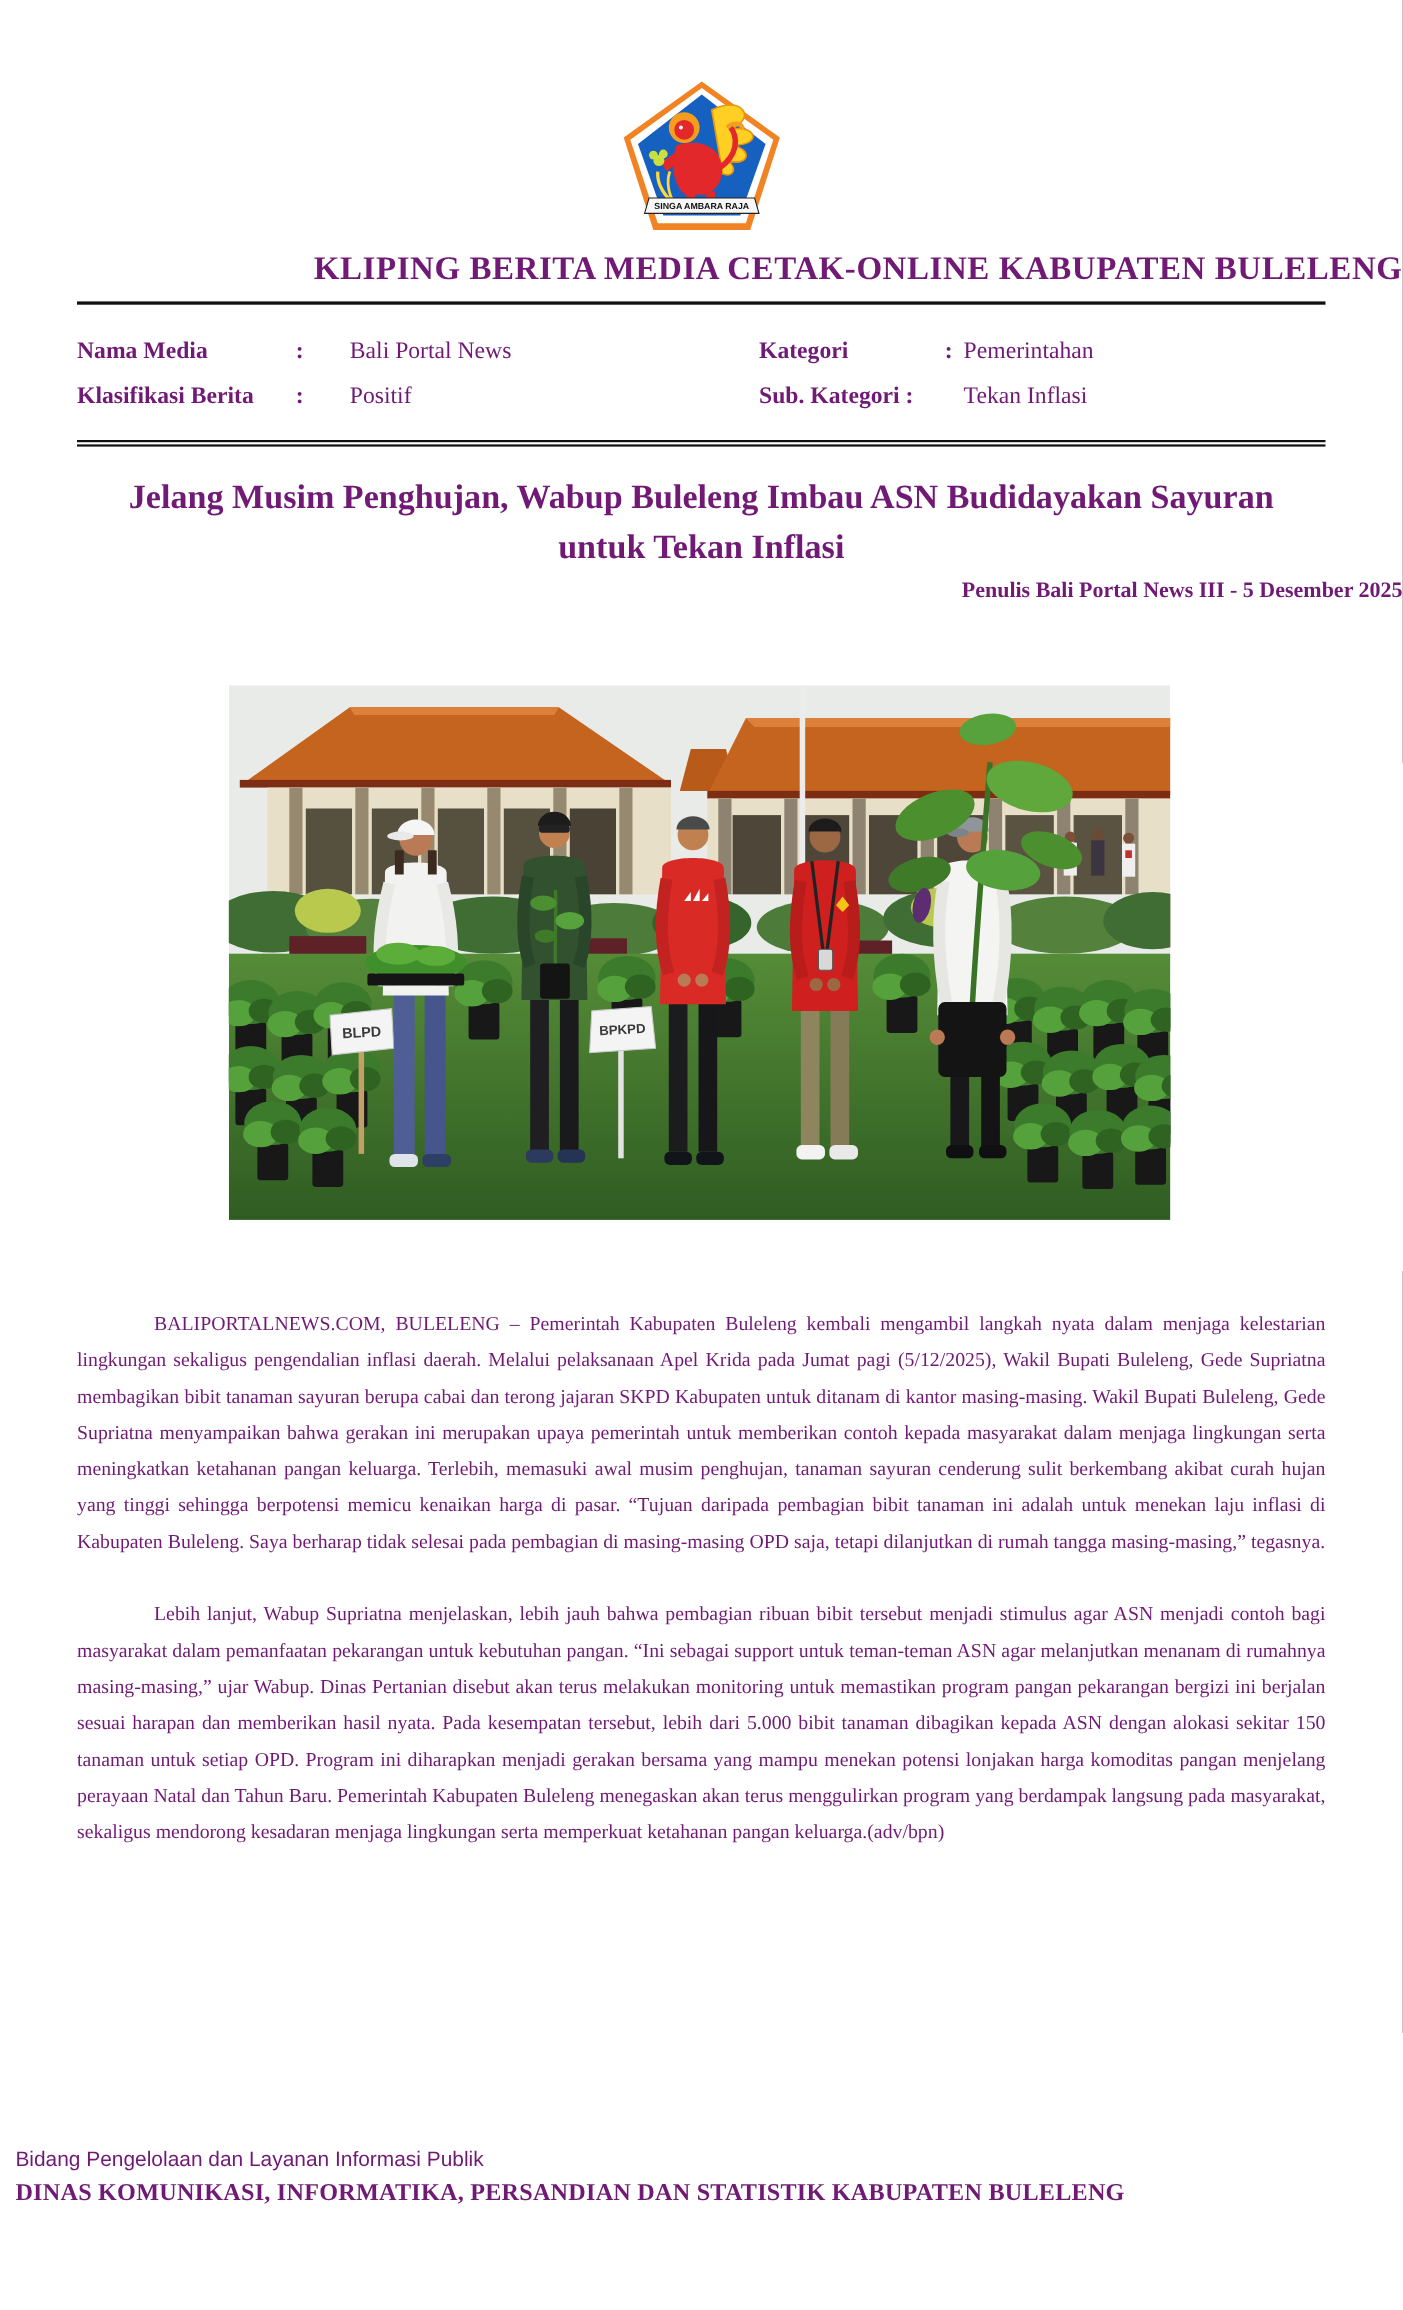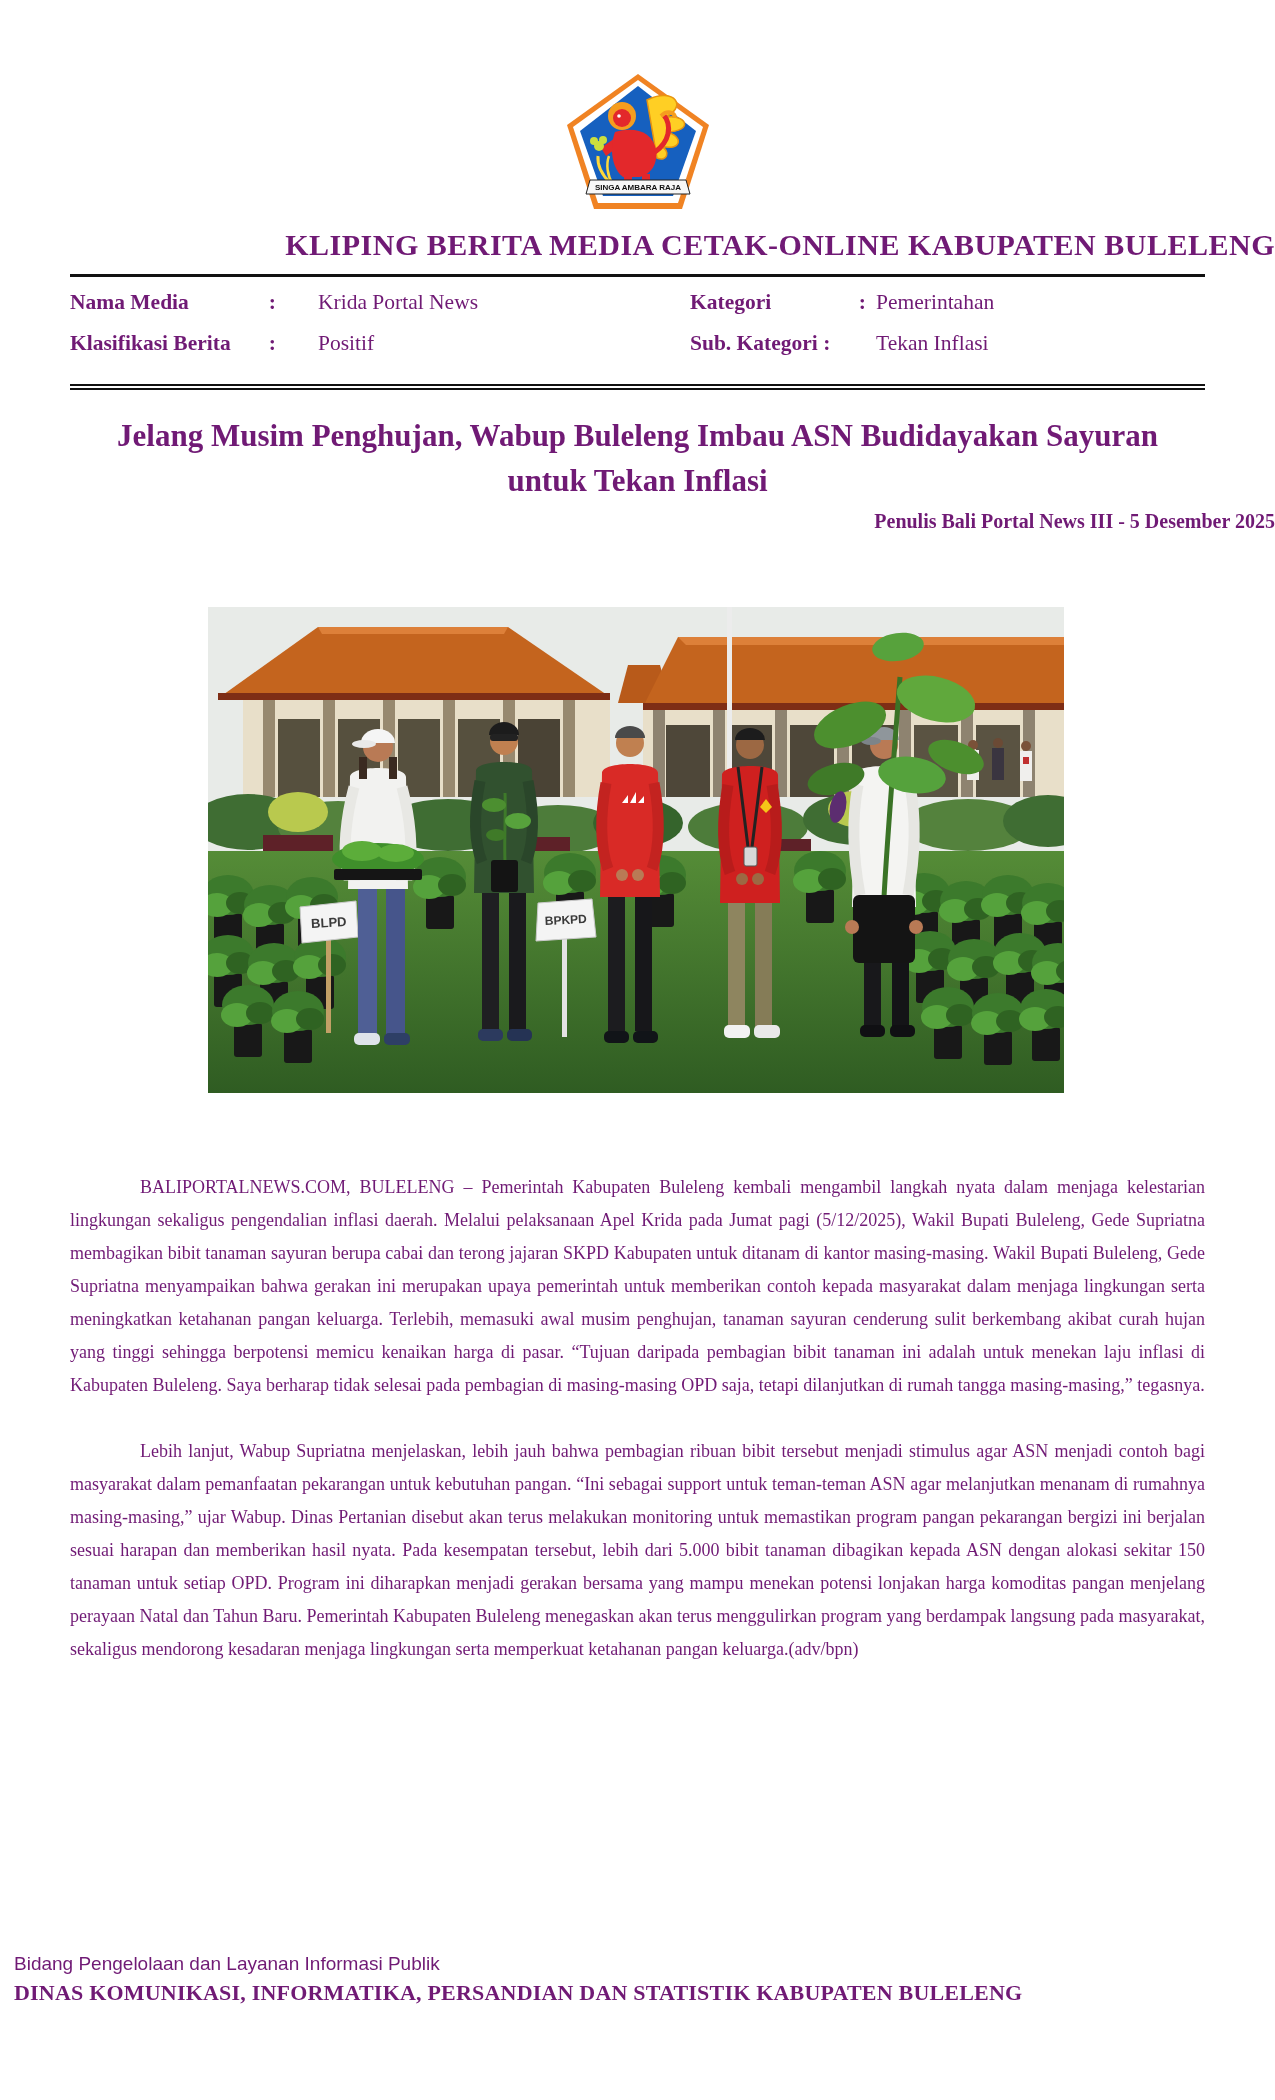--- a/index.html
+++ b/index.html
@@ -23,21 +23,21 @@
   }
   .rule-thick{
     width:1135px;margin:11px auto 0;
     border:0;border-top:3px solid #111;height:0;
   }
   .rule-double{
     width:1135px;margin:12px auto 0;
     border:0;border-top:6px double #111;height:0;
   }
   
-  .meta{width:1135px;margin:12px auto 0;display:flex;font-size:21.5px;}
+  .meta{width:1135px;margin:28px auto 0;display:flex;font-size:21.5px;}
   .meta-col-left{width:620px;}
   .meta-col-right{flex:1;}
   .meta-row{display:flex;margin-bottom:15px;line-height:1.25;}
   .ll{width:248px;display:flex;justify-content:space-between;padding-right:42px;box-sizing:border-box;font-weight:bold;}
   .rl{width:186px;display:flex;justify-content:space-between;padding-right:10px;box-sizing:border-box;font-weight:bold;}
   .mv{font-weight:normal;}
   
   .article-title{
     margin:24px auto 0;max-width:1080px;
     text-align:center;font-size:31px;font-weight:bold;line-height:1.45;
@@ -101,21 +101,21 @@
 
   <div class="rule-thick"></div>
 
   <div class="meta">
     <div class="meta-col-left">
       <div class="meta-row">
         <span class="ll">
           <span>Nama Media</span>
           <span>:</span>
         </span>
-        <span class="mv">Krida Portal News</span>
+        <span class="mv">Bali Portal News</span>
       </div>
       <div class="meta-row">
         <span class="ll">
           <span>Klasifikasi Berita</span>
           <span>:</span>
         </span>
         <span class="mv">Positif</span>
       </div>
     </div>
     <div class="meta-col-right">

